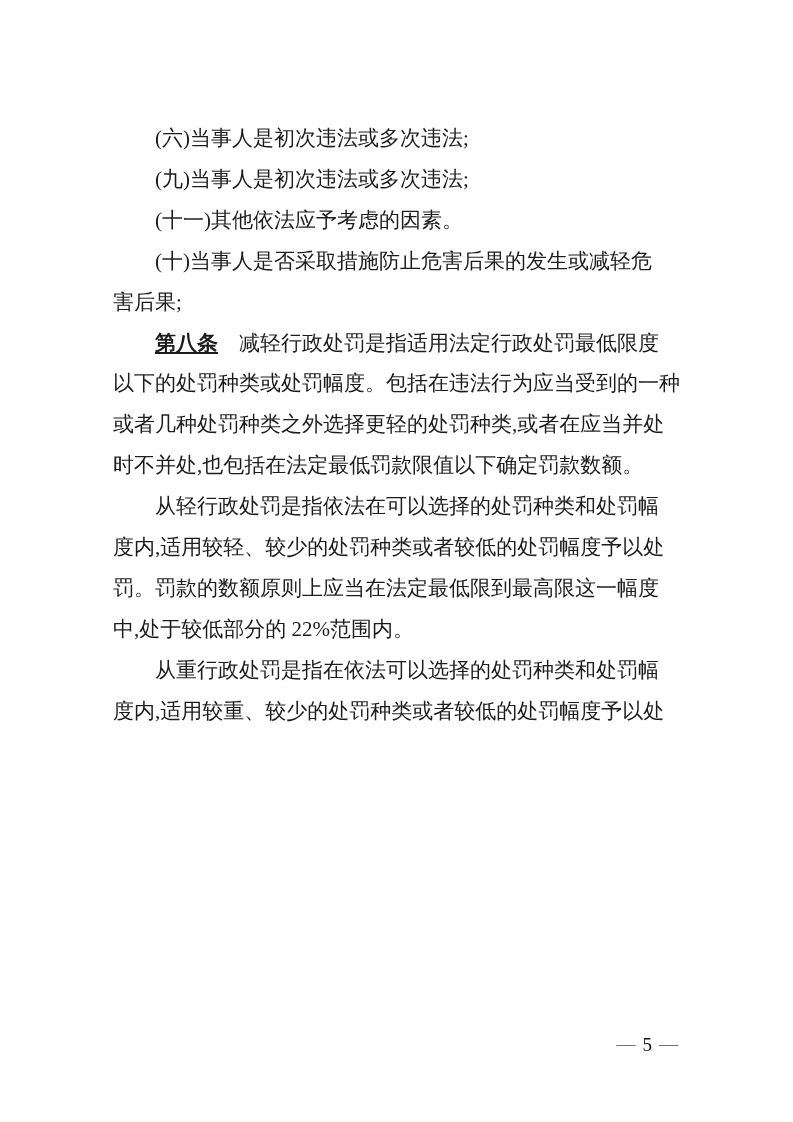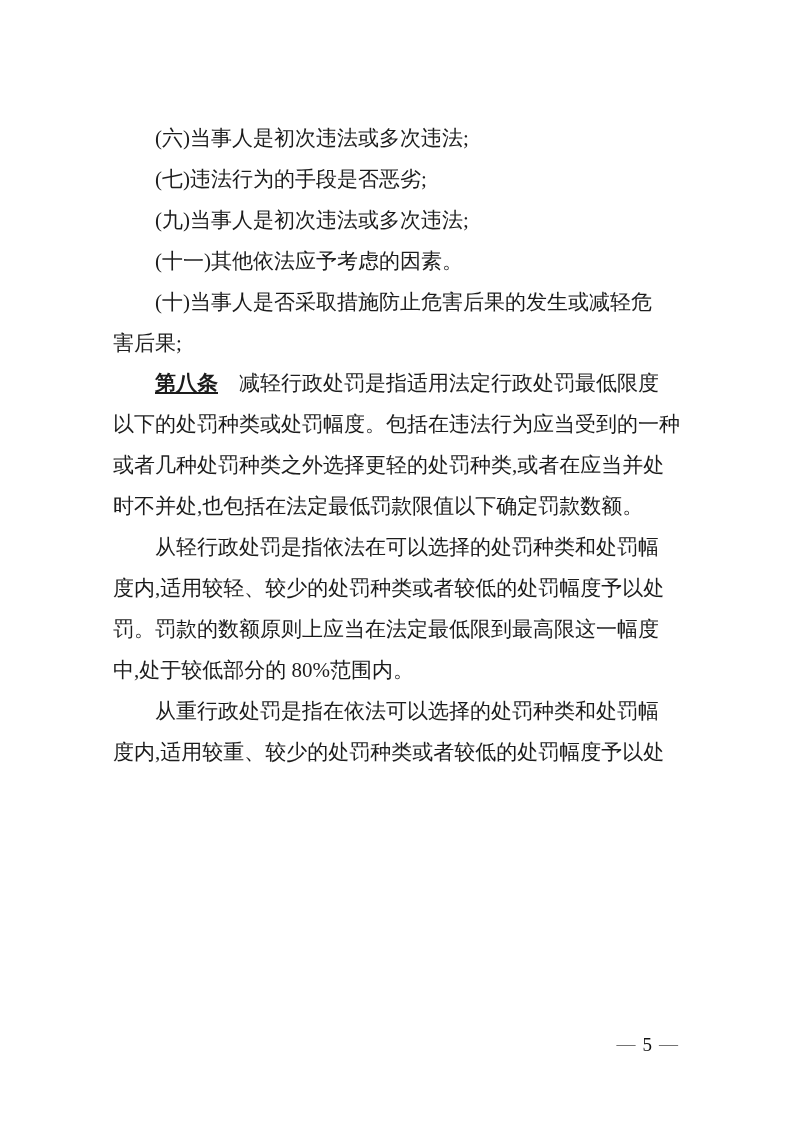--- a/index.html
+++ b/index.html
@@ -59,32 +59,31 @@
     color: #111111;
   }
 </style>
 </head>
 <body>
 
 <div class="page">
 
   <div class="doc-body">
     <p class="para">(六)当事人是初次违法或多次违法;</p>
-    <p class="para">(七)违法行为的手段是否恶劣;</p>
     <p class="para">(九)当事人是初次违法或多次违法;</p>
     <p class="para">(十一)其他依法应予考虑的因素。</p>
     <p class="para">(十)当事人是否采取措施防止危害后果的发生或减轻危
 害后果;</p>
     <p class="para"><span class="article-label">第八条</span><span>减轻行政处罚是指适用法定行政处罚最低限度
 以下的处罚种类或处罚幅度。包括在违法行为应当受到的一种
 或者几种处罚种类之外选择更轻的处罚种类,或者在应当并处
 时不并处,也包括在法定最低罚款限值以下确定罚款数额。</span></p>
     <p class="para">从轻行政处罚是指依法在可以选择的处罚种类和处罚幅
 度内,适用较轻、较少的处罚种类或者较低的处罚幅度予以处
 罚。罚款的数额原则上应当在法定最低限到最高限这一幅度
-中,处于较低部分的 80%范围内。</p>
+中,处于较低部分的 22%范围内。</p>
     <p class="para">从重行政处罚是指在依法可以选择的处罚种类和处罚幅
 度内,适用较重、较少的处罚种类或者较低的处罚幅度予以处</p>
   </div>
 
   <div class="page-footer"><span class="footer-dash">—</span><span class="footer-num">5</span><span class="footer-dash">—</span></div>
 
 </div>
 
 </body></html>

